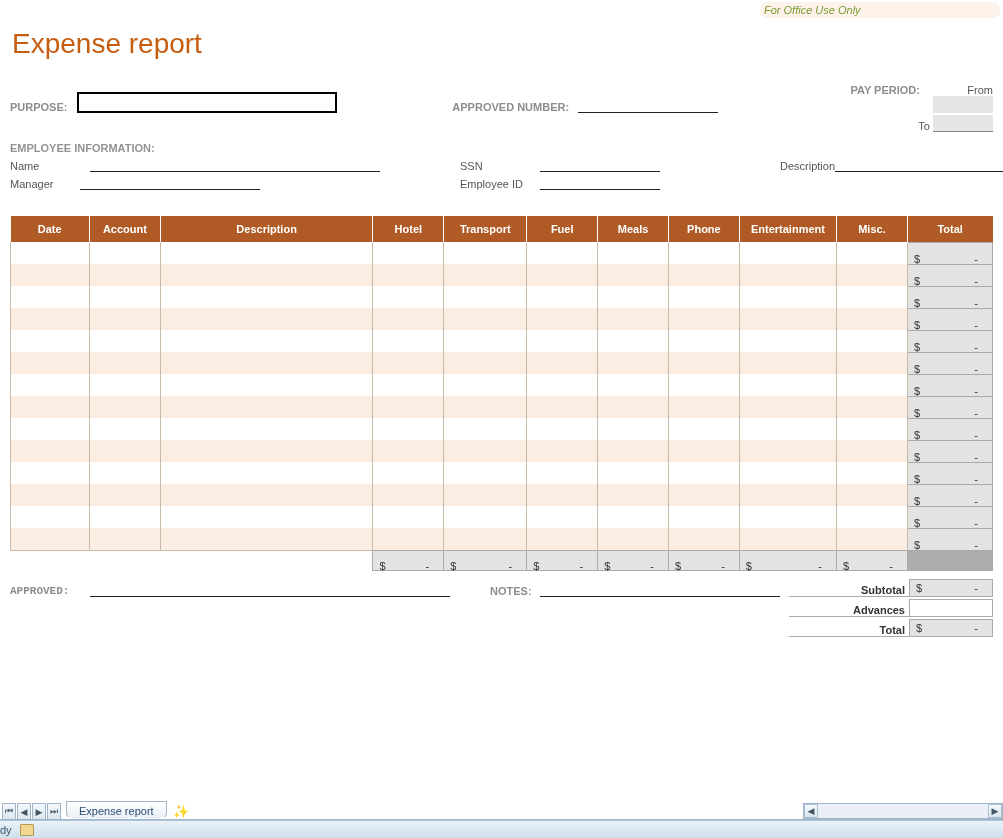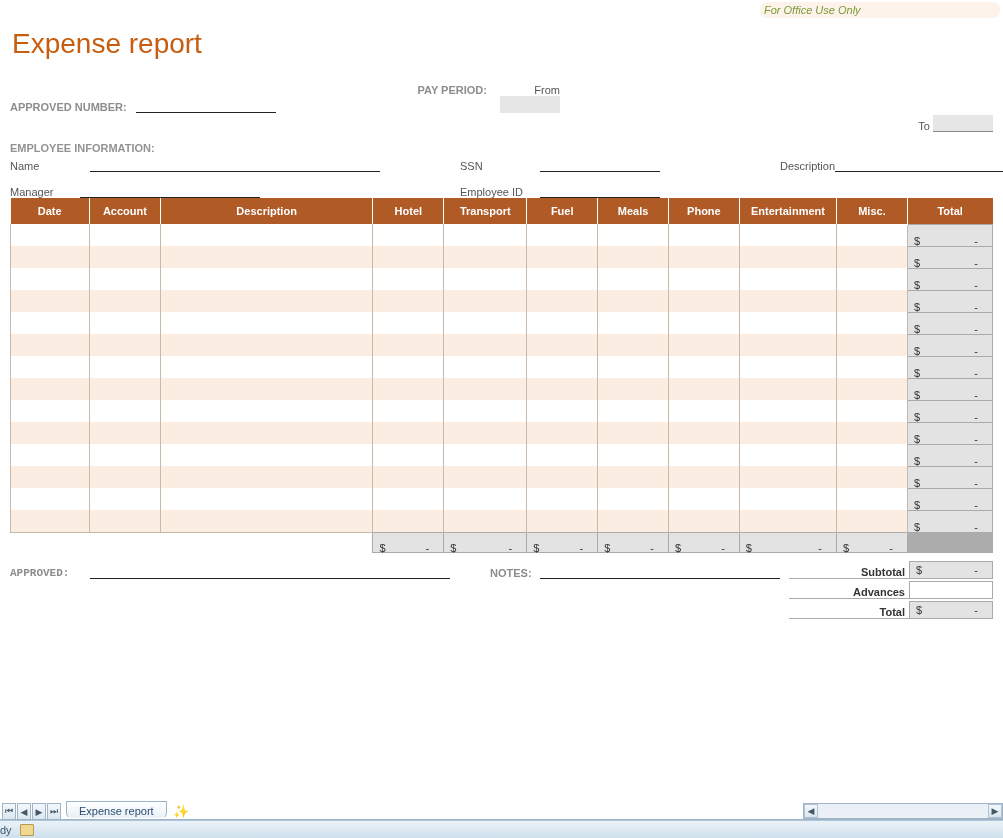--- a/index.html
+++ b/index.html
@@ -60,28 +60,28 @@
     background:#E6E6E6;
     height:17px;
     vertical-align:bottom;
   }
   .emp-info {
     color:#939393;
     font-weight:bold;
     font-size:11px;
     margin: 10px 0 4px 0;
   }
-  .emp-grid { display:grid; grid-template-columns: 450px 320px 230px; row-gap:12px; }
+  .emp-grid { display:grid; grid-template-columns: 450px 320px 230px; row-gap:4px; }
   .emp-cell { display:flex; align-items:flex-end; }
 
   
   table.exp {
     border-collapse: collapse;
     width: 100%;
-    margin-top: 0;
+    margin-top: 26px;
     table-layout: fixed;
   }
   table.exp th {
     background:#B05A26;
     color:#fff;
     font-weight:bold;
     font-size:11px;
     text-align:center;
     height:26px;
     border-left:1px solid #fff;
@@ -208,20 +208,24 @@
 </head>
 <body>
 
 <div class="sheet">
   <span class="office-use">For Office Use Only</span>
 
   <div class="title">Expense report</div>
 
   
   <div class="hdr-row">
+    <div style="width:450px;">
+      <span class="label">PURPOSE:</span>
+      <span class="purpose-box"></span>
+    </div>
     <div style="width:350px;">
       <span class="label">APPROVED NUMBER:</span>
       <span class="uline" style="width:140px; margin-left:6px;"></span>
     </div>
     <div style="width:200px; text-align:right;">
       <span class="label">PAY PERIOD:</span>
       <span style="display:inline-block; width:40px; text-align:right; margin-left:30px;" class="label-plain">From</span>
       <span class="shade-box" style="width:60px;"></span>
     </div>
   </div>

